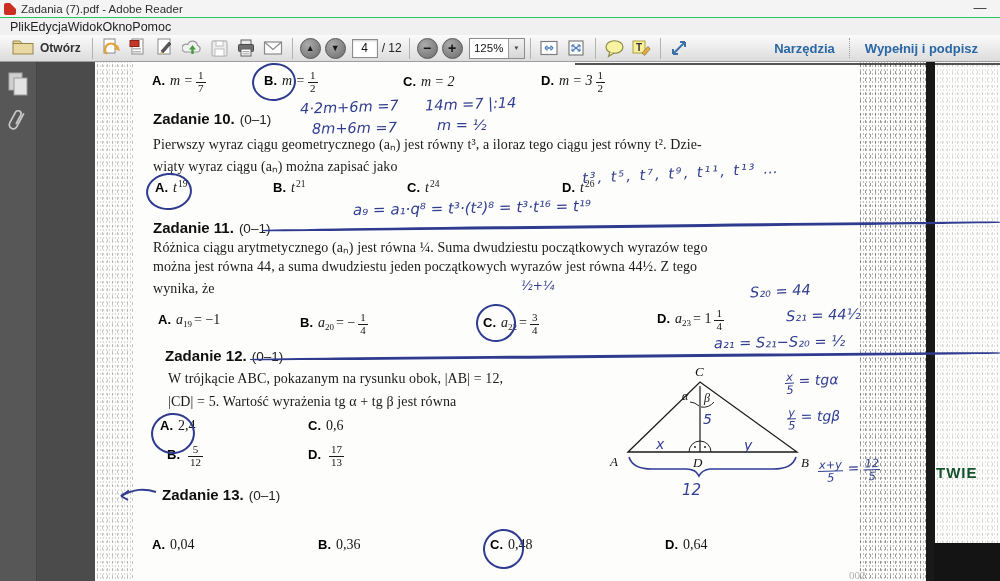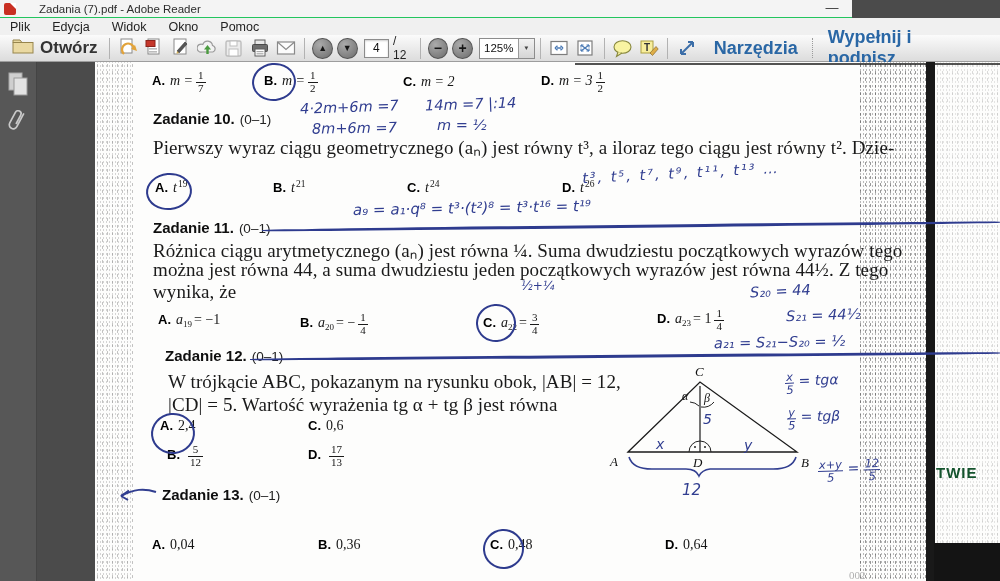--- a/index.html
+++ b/index.html
@@ -1,73 +1,73 @@
 <!DOCTYPE html>
 <html><head>
 <meta charset="utf-8">
 <style>
   html,body{margin:0;padding:0;background:#777;}
   .app{position:relative;width:1000px;height:581px;background:#4b4b4b;overflow:hidden;
        font-family:"Liberation Sans",sans-serif;}
   .abs{position:absolute;}
 
   
-  .titlebar{position:absolute;left:0;top:0;width:852px;height:17px;background:#f4f4f4;
-            border-bottom:1px solid #22c55e;display:flex;align-items:center;gap:18px;}
+  .titlebar{position:absolute;left:0;top:0;width:1000px;height:17px;background:#f4f4f4;
+            border-bottom:1px solid #22c55e;display:flex;align-items:center;}
   .pdficon{width:12px;height:12px;margin:0 5px 0 4px;background:#c92f22;border-radius:2px;position:relative;}
   .pdficon:after{content:"";position:absolute;right:0;top:0;border:3px solid #fff;
                  border-left-color:transparent;border-bottom-color:transparent;}
   .titletext{font-size:11.5px;color:#2d2d2d;}
   .minbtn{position:absolute;right:10px;top:0;font-size:13px;color:#333;width:20px;text-align:center;cursor:default;}
 
   .menubar{position:absolute;left:0;top:18px;width:1000px;height:17px;background:#f0f0f0;
-           display:flex;align-items:center;gap:22px;padding-left:10px;box-sizing:border-box;}
+           display:flex;align-items:center;padding-left:10px;box-sizing:border-box;}
   .menuitem{font-size:12.5px;color:#222;}
 
   .toolbar{position:absolute;left:0;top:35px;width:1000px;height:27px;
            background:linear-gradient(#fbfbfb,#dcdcdc);border-bottom:1px solid #9d9d9d;
            display:flex;align-items:center;padding:0 8px 0 6px;box-sizing:border-box;}
   .tb-open{display:flex;align-items:center;gap:6px;padding:2px 6px;border-radius:3px;}
-  .tb-open span{font-size:17px;font-weight:700;color:#333;}
+  .tb-open span{font-size:12px;font-weight:700;color:#333;}
   .tbi{width:27px;height:24px;display:flex;align-items:center;justify-content:center;}
   .tbsep{width:1px;height:21px;background:#b2b2b2;margin:0 5px;}
   .navbtn{width:21px;height:21px;border-radius:50%;margin:0 2px;
           background:radial-gradient(circle at 35% 30%,#ababab,#6b6b6b);
           border:1px solid #555;color:#161616;display:flex;align-items:center;justify-content:center;
           font-size:9px;line-height:1;box-sizing:border-box;}
   .navbtn.zoom{font-size:14px;font-weight:700;}
   .pagebox{width:24px;height:17px;background:#fff;border:1px solid #8c8c8c;margin:0 4px;
            display:flex;align-items:center;justify-content:center;font-size:12px;color:#111;
            box-shadow:inset 0 1px 2px rgba(0,0,0,.2);}
   .pagetotal{font-size:12px;color:#222;margin-right:2px;}
   .zoombox{height:19px;background:#fff;border:1px solid #8c8c8c;display:flex;margin-left:4px;}
   .zoomval{width:38px;display:flex;align-items:center;justify-content:center;font-size:11.5px;color:#111;}
   .zoomcaret{width:15px;border-left:1px solid #9a9a9a;background:linear-gradient(#f2f2f2,#d5d5d5);
              display:flex;align-items:center;justify-content:center;font-size:9px;color:#444;}
   .tb-right{margin-left:auto;display:flex;align-items:center;height:27px;}
-  .tb-link{font-size:18px;font-weight:700;color:#2a67a5;padding:0 14px;}
+  .tb-link{font-size:13px;font-weight:700;color:#2a67a5;padding:0 14px;}
   .dotsep{width:1px;height:20px;border-left:1px dotted #9a9a9a;}
 
   
   .sidebar{position:absolute;left:0;top:62px;width:36px;height:519px;background:#575757;
            border-right:1px solid #444;}
   .side-ico{position:absolute;left:7px;}
 
   
   .docpage{position:absolute;left:95px;top:62px;width:905px;height:519px;background:#fdfdfc;}
   .speckle{position:absolute;
     background-image:radial-gradient(rgba(35,35,35,.55) .7px,transparent .9px),
                      radial-gradient(rgba(80,80,80,.45) .6px,transparent .8px);
     background-size:5px 7px,3px 4px;background-position:0 0,1px 2px;}
   .edgeline{position:absolute;background:#191919;}
 
   .qtitle{position:absolute;font-family:"Liberation Sans",sans-serif;font-weight:700;
           font-size:15px;color:#0f0f0f;white-space:nowrap;}
   .qtitle .pts{font-weight:400;font-size:13.5px;margin-left:5px;color:#222;}
-  .body{position:absolute;font-family:"Liberation Serif",serif;font-size:19px;color:#1a1a1a;
+  .body{position:absolute;font-family:"Liberation Serif",serif;font-size:14px;color:#1a1a1a;
         white-space:nowrap;letter-spacing:.1px;}
   .ans{position:absolute;font-family:"Liberation Serif",serif;font-size:14px;color:#161616;white-space:nowrap;}
   .ans b{font-family:"Liberation Sans",sans-serif;font-weight:700;font-size:13px;margin-right:5px;color:#000;}
   .ans i{font-style:italic;}
   .exp{font-size:9.5px;position:relative;top:-5px;margin-left:1px;}
   .idx{font-size:9px;position:relative;top:3px;margin-right:2px;}
   .frac{display:inline-block;vertical-align:-7px;text-align:center;line-height:1.05;font-size:11px;margin-left:3px;}
   .frac span{display:block;padding:0 2px;}
   .frac .den{border-top:1px solid #1a1a1a;}
 
@@ -262,20 +262,21 @@
     <span class="pagenum" style="left:754px;top:507px;">002</span>
   </div>
 
   <span class="ans" style="left:152px;top:70px;"><b>A.</b><i>m =</i><span class="frac"><span class="num">1</span><span class="den">7</span></span></span>
   <span class="ans" style="left:264px;top:70px;"><b>B.</b><i>m =</i><span class="frac"><span class="num">1</span><span class="den">2</span></span></span>
   <span class="ans" style="left:403px;top:74px;"><b>C.</b><i>m = 2</i></span>
   <span class="ans" style="left:541px;top:70px;"><b>D.</b><i>m = 3</i><span class="frac"><span class="num">1</span><span class="den">2</span></span></span>
 
   <div class="qtitle" style="left:153px;top:110px;"><span>Zadanie 10.</span><span class="pts">(0–1)</span></div>
   <div class="body" style="left:153px;top:134px;">Pierwszy wyraz ciągu geometrycznego (aₙ) jest równy t³, a iloraz tego ciągu jest równy t². Dzie-</div>
+  <div class="body" style="left:153px;top:156px;">wiąty wyraz ciągu (aₙ) można zapisać jako</div>
   <span class="ans" style="left:155px;top:180px;"><b>A.</b><i>t</i><span class="exp">19</span></span>
   <span class="ans" style="left:273px;top:180px;"><b>B.</b><i>t</i><span class="exp">21</span></span>
   <span class="ans" style="left:407px;top:180px;"><b>C.</b><i>t</i><span class="exp">24</span></span>
   <span class="ans" style="left:543px;top:180px;padding-left:19px;"><b>D.</b><i>t</i><span class="exp">26</span></span>
 
   <div class="qtitle" style="left:153px;top:219px;"><span>Zadanie 11.</span><span class="pts">(0–1)</span></div>
   <div class="body" style="left:153px;top:237px;">Różnica ciągu arytmetycznego (aₙ) jest równa ¼. Suma dwudziestu początkowych wyrazów tego</div>
   <div class="body" style="left:153px;top:259px;">można jest równa 44, a suma dwudziestu jeden początkowych wyrazów jest równa 44½. Z tego</div>
   <div class="body" style="left:153px;top:281px;">wynika, że</div>
   <span class="ans" style="left:158px;top:312px;"><b>A.</b><i>a</i><span class="idx">19</span><span>= −1</span></span>

